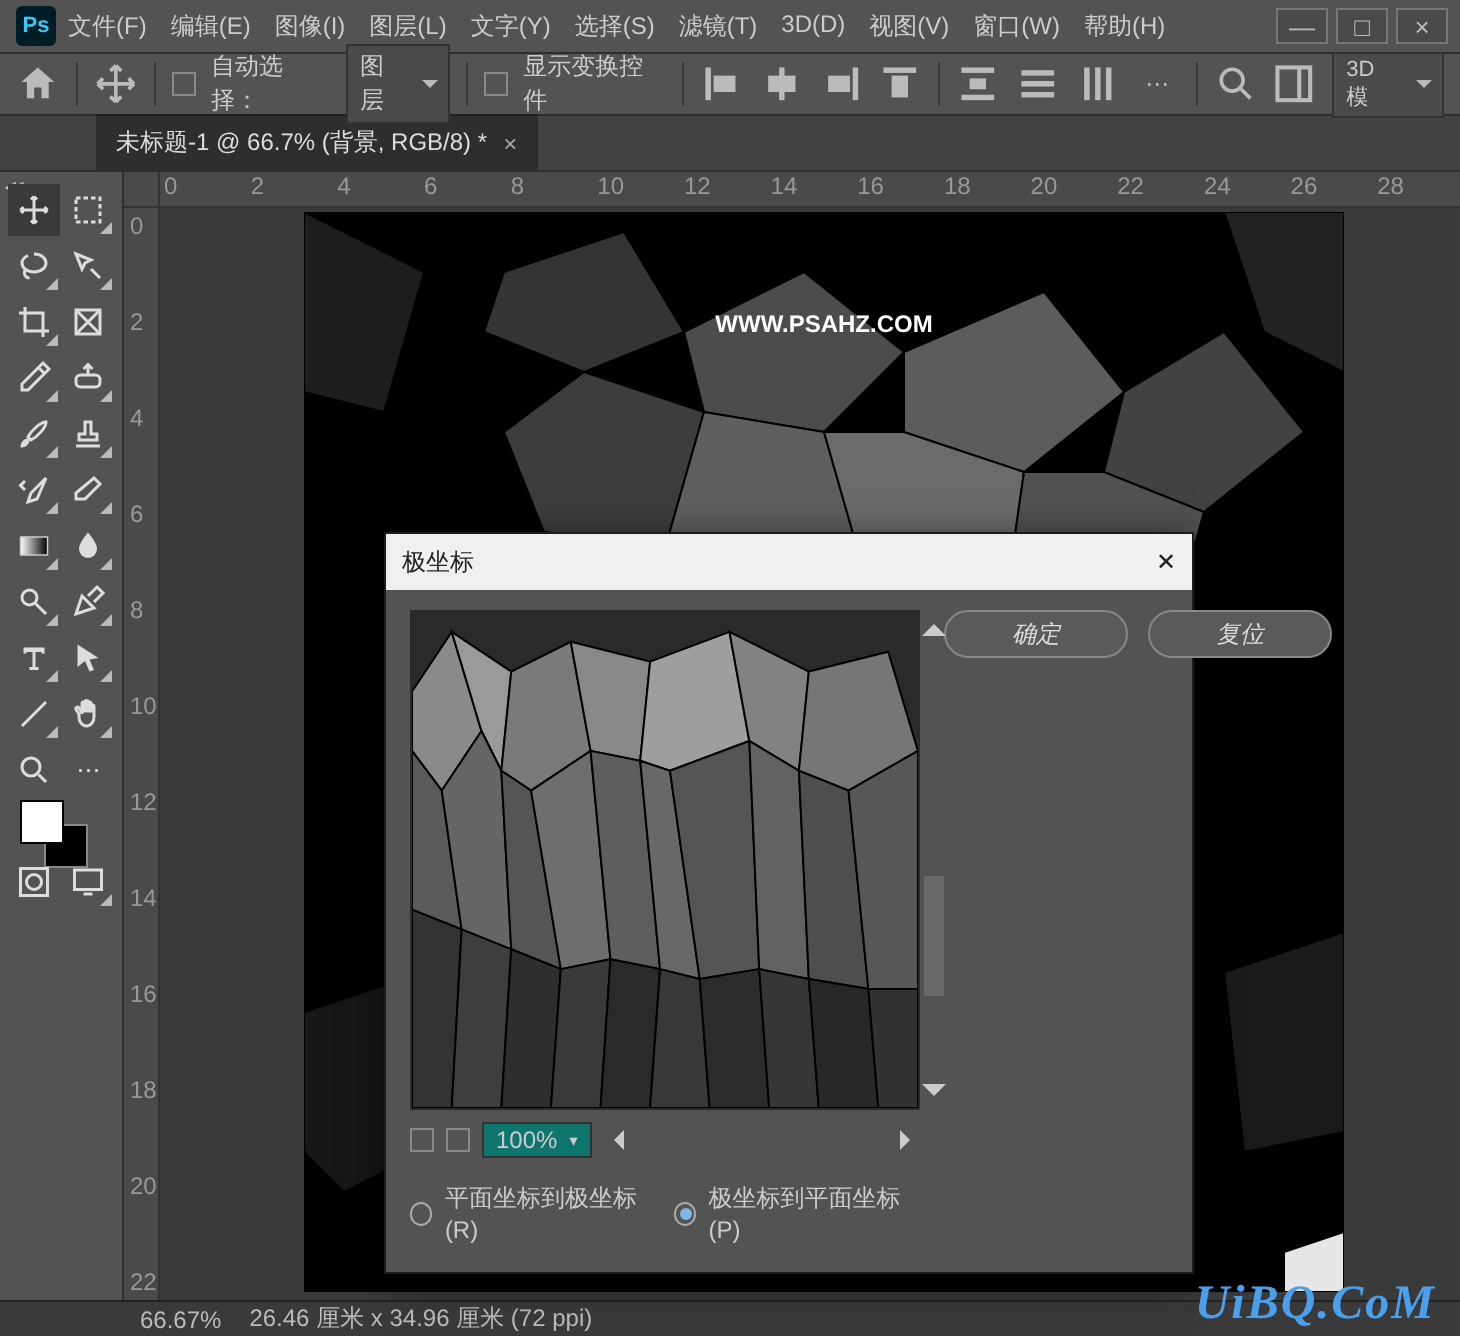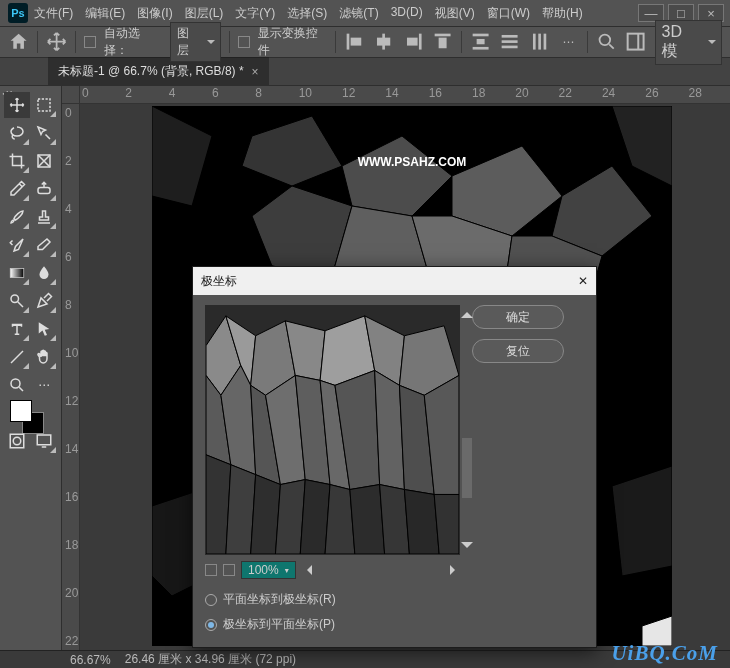--- a/index.html
+++ b/index.html
@@ -45,28 +45,28 @@
   .scroll-v{position:absolute;right:-14px;top:0;width:12px;height:100%;display:flex;flex-direction:column;align-items:center;justify-content:space-between;}
   .tri-up{width:0;height:0;border:6px solid transparent;border-bottom-color:#ccc;}
   .tri-dn{width:0;height:0;border:6px solid transparent;border-top-color:#ccc;}
   .scroll-vb{background:#6a6a6a;width:10px;height:60px;margin-top:auto;margin-bottom:44px;}
   .preview-btns{display:flex;align-items:center;gap:6px;color:#ccc;}
   .zoomchk{width:12px;height:12px;border:1px solid #888;}
   .zoomsel{background:#0f766e;border:1px solid #333;padding:1px 6px;display:flex;align-items:center;gap:6px;}
   .tri-l{width:0;height:0;border:5px solid transparent;border-right-color:#ccc;}
   .tri-r{width:0;height:0;border:5px solid transparent;border-left-color:#ccc;}
   .hbar{flex:1;height:10px;}
-  .radios{display:flex;flex-direction:column;gap:8px;color:#ccc;margin-top:6px;}
+  .radios{display:flex;flex-direction:row;gap:8px;color:#ccc;margin-top:6px;}
   .radio{display:flex;align-items:center;gap:6px;}
   .radio .r{width:12px;height:12px;border:1px solid #aaa;border-radius:50%;display:flex;align-items:center;justify-content:center;}
   .radio.sel .r:after{content:"";width:6px;height:6px;background:#7fb8e6;border-radius:50%;}
-  .btn-col{display:flex;flex-direction:column;gap:10px;}
+  .btn-col{display:flex;gap:10px;font-style:italic;}
   .dlg-btn{width:92px;height:24px;border:1px solid #888;border-radius:12px;color:#ddd;display:flex;align-items:center;justify-content:center;background:#5a5a5a;}
   .status{height:18px;background:#3a3a3a;color:#bbb;display:flex;align-items:center;padding-left:70px;gap:14px;font-size:11px;border-top:1px solid #222;}
-  .watermark{position:absolute;right:12px;bottom:2px;color:#4aa0ea;font-family:"Comic Sans MS",cursive;font-size:21px;font-weight:bold;font-style:italic;letter-spacing:1px;}
+  .watermark{position:absolute;right:12px;bottom:2px;color:#4aa0ea;font-family:"Comic Sans MS",cursive;font-size:24px;font-weight:bold;font-style:italic;letter-spacing:1px;}
   .collapse{position:absolute;left:2px;top:88px;color:#bbb;font-size:10px;}
 </style>
 </head>
 <body>
 
 <div class="titlebar">
   <div class="ps-logo">Ps</div>
   <div class="menu">
     <span>文件(F)</span>
     <span>编辑(E)</span>
@@ -160,21 +160,21 @@
         <circle cx="10" cy="10" r="6"></circle>
         <path d="M15 15l5 5"></path>
       </svg>
     </span>
   <span class="iconbtn">
       <svg viewBox="0 0 16 16" stroke="currentColor" fill="none" stroke-width="1.5">
         <rect x="2" y="2" width="12" height="12"></rect>
         <path d="M10 2v12"></path>
       </svg>
     </span>
-  <span class="dropdown" style="font-size:16px">3D 模</span>
+  <span class="dropdown" style="font-size:11px">3D 模</span>
 </div>
 
 <div class="tabstrip">
   <div class="tab">
     <span>未标题-1 @ 66.7% (背景, RGB/8) *</span>
     <span class="close">×</span>
   </div>
 </div>
 <div class="collapse">≪</div>
 

